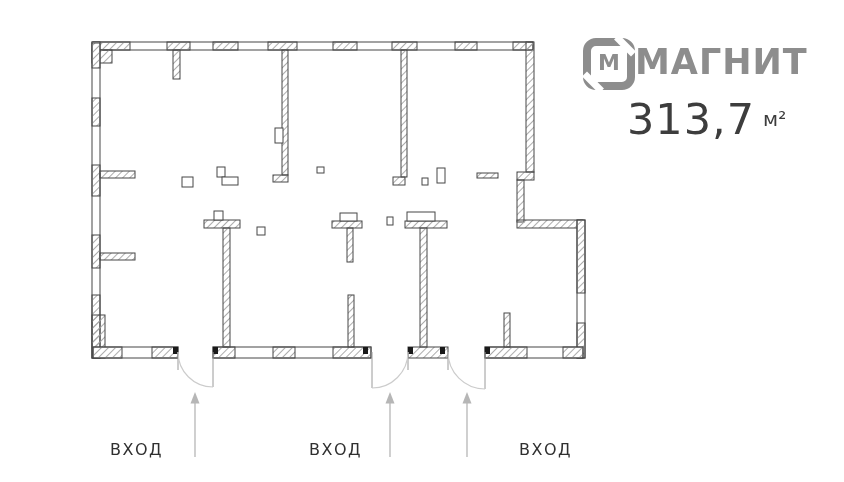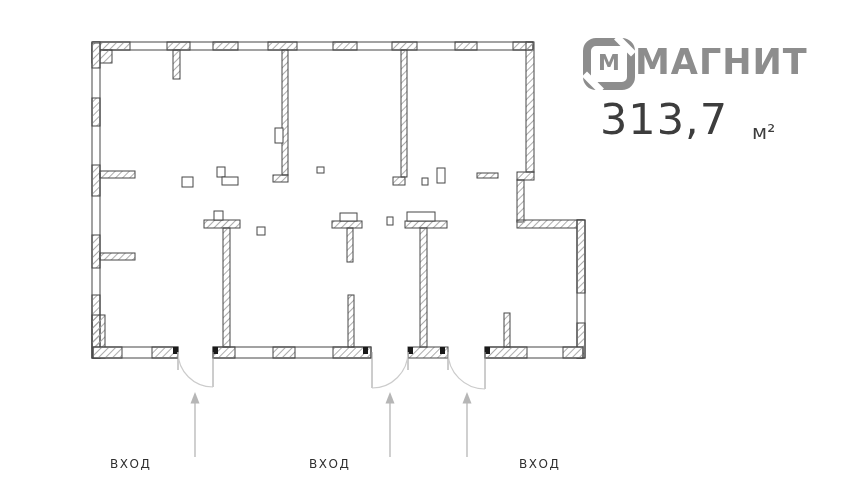--- a/index.html
+++ b/index.html
@@ -25,26 +25,26 @@
   
   .logo{position:absolute;left:583px;top:38px;display:flex;align-items:center}
   .logo-icon{position:relative;width:52px;height:52px;border:8px solid var(--logo-gray);
     border-radius:13px;display:flex;align-items:center;justify-content:center}
   .logo-icon .m{font-weight:bold;font-size:22px;color:var(--logo-gray);line-height:1;margin-top:-2px}
   .slit{position:absolute;width:24px;height:7px;background:#fff;transform:rotate(45deg)}
   .slit.tr{right:-10px;top:-4px}
   .slit.bl{left:-10px;bottom:-4px}
   .logo-text{font-size:35px;font-weight:bold;color:var(--logo-gray);
     letter-spacing:1px;margin-left:0;margin-top:-4px}
-  .area{position:absolute;left:600px;top:94px;color:var(--area-color);
-    display:flex;align-items:flex-end}
+  .area{position:absolute;left:627px;top:94px;color:var(--area-color);
+    display:flex;align-items:center}
   .area .val{font-size:43px;font-weight:400;letter-spacing:1px}
-  .area .unit{font-size:20px;margin-left:24px}
+  .area .unit{font-size:20px;margin-left:8px}
   
-  .entrance-label{position:absolute;top:457px;font-size:12px;letter-spacing:1.5px;
+  .entrance-label{position:absolute;top:440px;font-size:16px;letter-spacing:1.5px;
     color:var(--label-color);font-weight:500}
   .el-0{left:110px}.el-1{left:309px}.el-2{left:519px}
 </style>
 </head>
 <body>
 
 <div class="stage">
 
   <svg class="plan" width="844" height="482" viewBox="0 0 844 482">
     <defs>

